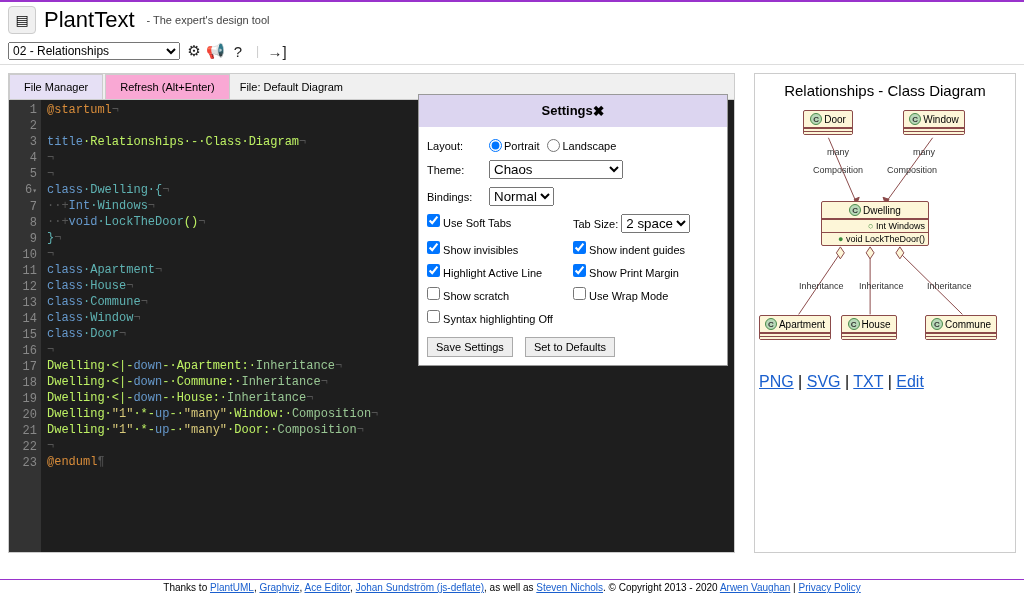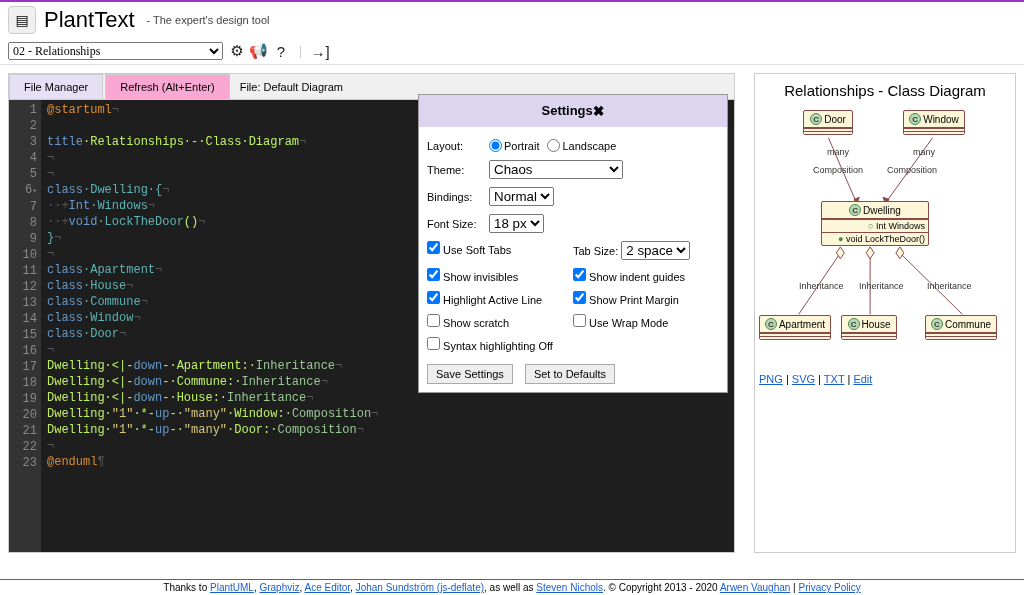--- a/index.html
+++ b/index.html
@@ -3,21 +3,21 @@
 <meta charset="utf-8">
 <style>
 * { margin: 0; padding: 0; box-sizing: border-box; }
 body { font-family: Arial, sans-serif; font-size: 12px; background: #fff; width: 1024px; height: 595px; overflow: hidden; }
 .top-bar { height: 2px; background: #9933cc; }
 .header { display: flex; align-items: center; padding: 4px 8px; gap: 8px; }
 .logo-box { width: 28px; height: 28px; border: 1px solid #ccc; border-radius: 4px; background: #f0f0f0; display: flex; align-items: center; justify-content: center; font-size: 14px; }
 .app-title { font-size: 22px; font-weight: normal; }
 .tagline { font-size: 11px; color: #444; margin-left: 4px; }
 .toolbar { display: flex; align-items: center; padding: 4px 8px; gap: 6px; border-bottom: 1px solid #ddd; }
-.toolbar select { width: 215px; font-size: 12px; font-family: Liberation Serif, serif; }
+.toolbar select { width: 172px; font-size: 12px; }
 .tb-icon { width: 16px; height: 16px; display: inline-flex; align-items: center; justify-content: center; color: #222; cursor: pointer; font-size: 15px; }
 .main-area { display: flex; padding: 8px; gap: 19px; }
 .left-panel { flex: 1; border: 1px solid #ccc; background: #fff; display: flex; flex-direction: column; position: relative; }
 .panel-tabs { display: flex; align-items: center; background: #f0f0f0; border-bottom: 1px solid #ccc; }
 .tab-btn { padding: 6px 14px; font-size: 11px; border: 1px solid #ccc; border-bottom: none; margin-right: 2px; cursor: pointer; }
 .tab-btn.fm { background: #e6e0f5; }
 .tab-btn.rf { background: #f9a8d4; }
 .file-label { padding-left: 8px; font-size: 11px; }
 .editor { background: #1e1e1e; flex: 1; display: flex; font-family: 'Courier New', monospace; font-size: 12px; position: relative; min-height: 452px; }
 .gutter { background: #333; color: #888; width: 32px; text-align: right; padding: 2px 4px 2px 0; }
@@ -45,21 +45,21 @@
 .sp-buttons button { padding: 3px 8px; font-size: 11px; border: 1px solid #aaa; background: #eee; cursor: pointer; }
 .right-panel { width: 262px; border: 1px solid #ccc; background: #fff; padding: 8px 4px; }
 .diagram-title { text-align: center; font-size: 15px; margin-bottom: 6px; }
 .diagram { position: relative; height: 260px; }
 .cls-box { position: absolute; border: 1px solid #8b4a4a; background: #fdf6d8; font-size: 10px; text-align: center; border-radius: 2px; }
 .cls-box .hdr { border-bottom: 1px solid #8b4a4a; padding: 2px 4px; display: flex; align-items: center; justify-content: center; gap: 2px; }
 .cls-box .stripe { height: 3px; border-top: 1px solid #8b4a4a; background: #fdf6d8; }
 .c-icon { display: inline-flex; width: 12px; height: 12px; border-radius: 50%; background: #b8d8b8; border: 1px solid #4a8b4a; align-items: center; justify-content: center; font-size: 8px; font-weight: bold; color: #333; }
 .dwelling-body { font-size: 9px; text-align: right; padding: 1px 3px; border-top: 1px solid #8b4a4a; }
 .diag-label { position: absolute; font-size: 9px; color: #333; }
-.links { margin-top: 8px; font-size: 11px; }
+.links { margin-top: 8px; font-size: 16px; }
 .links a { color: #1a5fce; text-decoration: underline; }
 .footer { position: absolute; bottom: 0; width: 100%; text-align: center; font-size: 10px; padding: 2px 0; border-top: 1px solid #9933cc; margin-top: 11px; }
 .footer a { color: #1a5fce; text-decoration: underline; }
 svg.diag-svg { position: absolute; top: 0; left: 0; width: 100%; height: 100%; pointer-events: none; }
 </style>
 </head>
 <body>
 
 <div class="top-bar"></div>
 
@@ -152,24 +152,20 @@
             <label>Landscape</label>
         </div>
         <div class="sp-row">
           <span class="sp-label">Theme:</span>
           <select style="width:134px"><option>Chaos</option></select>
         </div>
         <div class="sp-row">
           <span class="sp-label">Bindings:</span>
           <select><option>Normal</option></select>
         </div>
-        <div class="sp-row">
-          <span class="sp-label">Font Size:</span>
-          <select><option>18 px</option></select>
-        </div>
         <div class="sp-grid">
           <div class="sp-col"><input type="checkbox" checked="" style=""> <span>Use Soft Tabs</span></div>
           <div class="sp-col"><span>Tab Size:</span> <select><option>2 space</option></select></div>
           <div class="sp-col"><input type="checkbox" checked="" style=""> <span>Show invisibles</span></div>
           <div class="sp-col"><input type="checkbox" checked="" style=""> <span>Show indent guides</span></div>
           <div class="sp-col"><input type="checkbox" checked="" style=""> <span>Highlight Active Line</span></div>
           <div class="sp-col"><input type="checkbox" checked="" style=""> <span>Show Print Margin</span></div>
           <div class="sp-col"><input type="checkbox" style=""> <span>Show scratch</span></div>
           <div class="sp-col"><input type="checkbox" style=""> <span>Use Wrap Mode</span></div>
           <div class="sp-col" style="width:100%"><input type="checkbox" style=""> <span>Syntax highlighting Off</span></div>

